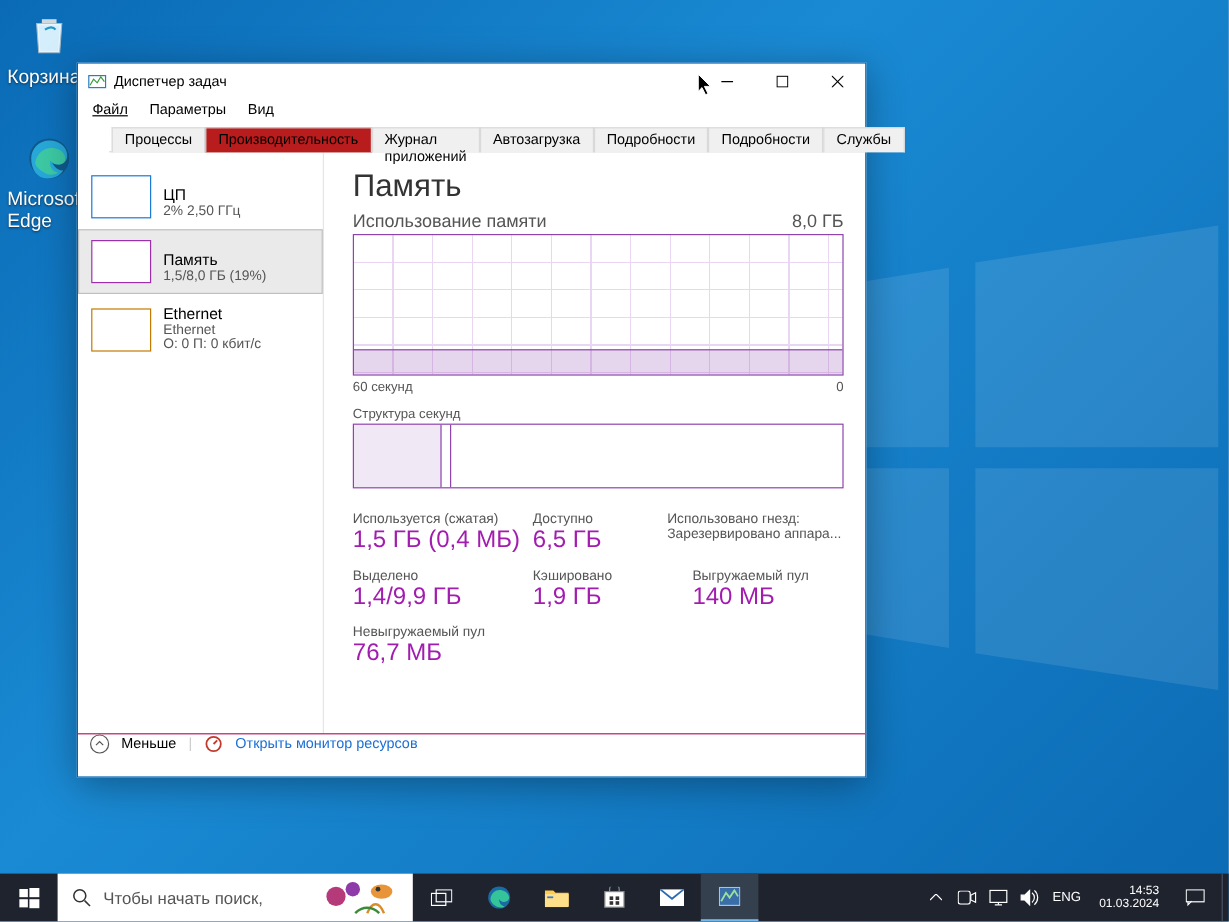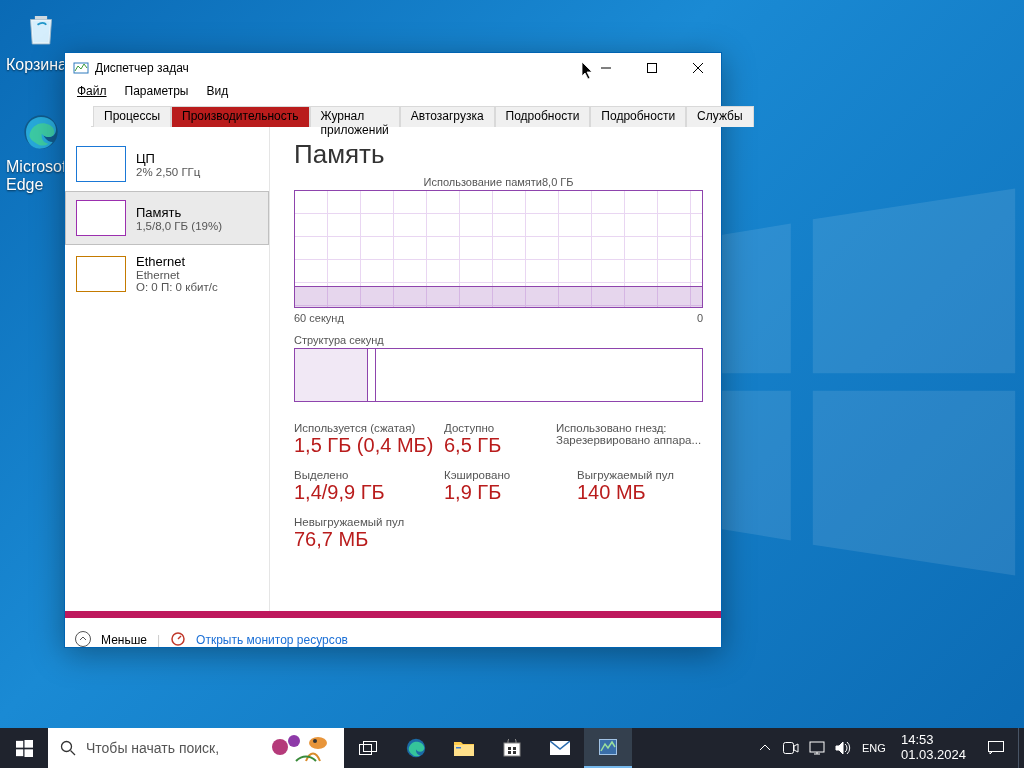--- a/index.html
+++ b/index.html
@@ -26,63 +26,63 @@
   .menubar .menu-item { padding: 1px 8px; }
   .menubar .menu-item .ul { text-decoration: underline; }
 
   .tabbar { height: 24px; display: flex; border-bottom: 1px solid #d9d9d9; padding-left: 2px; padding-top: 2px; font-size: 12px; margin-left: 26px; }
   .tab { padding: 2px 10px 0; border: 1px solid transparent; border-bottom: none; position: relative; top: 1px; background: #fff; }
   .tab.active { border-color: #d9d9d9; background: #b91c1c; z-index: 2; }
   .tab:not(.active) { border-color: #d9d9d9; background: #f0f0f0; }
 
   .content { flex: 1; display: flex; }
   .sidebar { width: 205px; border-right: 1px solid #e5e5e5; padding: 10px 0; }
-  .side-item { display: flex; align-items: center; padding: 8px 10px; gap: 10px; cursor: default; border: 1px solid transparent; }
+  .side-item { display: flex; align-items: flex-end; padding: 8px 10px; gap: 10px; cursor: default; border: 1px solid transparent; }
   .side-item.selected { background: #eaeaea; border-color: #c0c0c0; }
   .side-thumb { width: 50px; height: 36px; border: 1px solid; background: #fff; }
   .side-thumb.cpu { border-color: #1a78d6; }
   .side-thumb.mem { border-color: #9b2fae; }
   .side-thumb.disk { border-color: #2e9c3a; }
   .side-thumb.net { border-color: #c47a00; }
   .side-text .t1 { font-size: 13px; color: #000; }
   .side-text .t2 { font-size: 11.5px; color: #555; }
 
   .main { flex: 1; padding: 12px 18px 10px 24px; display: flex; flex-direction: column; }
   .main h1 { font-size: 26px; font-weight: 400; color: #333; margin-bottom: 6px; }
-  .graph-label-row { display: flex; justify-content: center; font-size: 11px; color: #555; }
+  .graph-label-row { display: flex; justify-content: space-between; font-size: 15px; color: #555; }
   .graph-box { border: 1px solid #8e44ad; height: 118px; background: repeating-linear-gradient(to right, transparent 0 32px, #e9d6f2 32px 33px), repeating-linear-gradient(to bottom, transparent 0 22px, #e9d6f2 22px 23px); position: relative; margin: 2px 0; }
   .graph-fill { position: absolute; left: 0; right: 0; bottom: 0; height: 18%; background: rgba(142,68,173,0.22); border-top: 1px solid #8e44ad; }
   .axis-row { display: flex; justify-content: space-between; font-size: 11px; color: #555; margin-top: 2px; }
 
   .struct-label { font-size: 11px; color: #555; margin-top: 10px; }
   .struct-box { border: 1px solid #8e44ad; height: 54px; margin: 2px 0; display: flex; }
   .struct-seg { border-right: 1px solid #8e44ad; }
   .struct-seg:first-child { background: rgba(142,68,173,0.12); }
 
   .stats { display: flex; flex-wrap: wrap; margin-top: 18px; gap: 0; font-size: 12px; }
   .stat { margin-bottom: 12px; }
   .stat .lbl { color: #555; font-size: 11.5px; }
-  .stat .val { color: #b91c1c; font-size: 20px; margin-top: 0px; }
+  .stat .val { color: #a21caf; font-size: 20px; margin-top: 0px; }
   .col-a { width: 150px; }
   .col-b { width: 112px; }
   .col-c { flex: 1; }
 
-  .bottom-bar { height: 36px; border-top: 7px solid #be185d; display: flex; align-items: flex-end; padding: 0 10px; gap: 10px; font-size: 12px; }
+  .bottom-bar { height: 36px; border-top: 1px solid #be185d; display: flex; align-items: flex-start; padding: 0 10px; gap: 10px; font-size: 12px; }
   .circle-arrow { width: 16px; height: 16px; border: 1px solid #555; border-radius: 50%; display: flex; align-items: center; justify-content: center; }
   .link { color: #1a6fd6; }
   .link-icon { width: 16px; height: 16px; display: inline-flex; align-items: center; justify-content: center; }
 
   
   .taskbar { position: absolute; left: 0; right: 0; bottom: 0; height: 40px; background: #1f232d; display: flex; align-items: stretch; color: #fff; }
   .tb-btn { width: 48px; display: flex; align-items: center; justify-content: center; }
   .search-box { flex: 0 0 296px; background: #fff; color: #555; display: flex; align-items: center; padding: 0 12px; gap: 10px; font-size: 14px; position: relative; }
   .search-box .cortana-art { position: absolute; right: 6px; top: 3px; }
   .tb-tray { margin-left: auto; display: flex; align-items: center; gap: 2px; padding-right: 0; }
   .tray-icon { width: 24px; display: flex; align-items: center; justify-content: center; }
-  .tray-clock { font-size: 13px; text-align: left; line-height: 1.15; padding: 0 8px; }
+  .tray-clock { font-size: 10px; text-align: right; line-height: 1.15; padding: 0 8px; }
   .tb-active { border-bottom: 2px solid #76b9ed; background: #34404e; }
 
   
   .cursor { position: absolute; left: 582px; top: 62px; pointer-events: none; }
 </style>
 </head>
 <body>
 
 <div class="wallpaper-logo">
   <svg viewBox="0 0 100 100">

